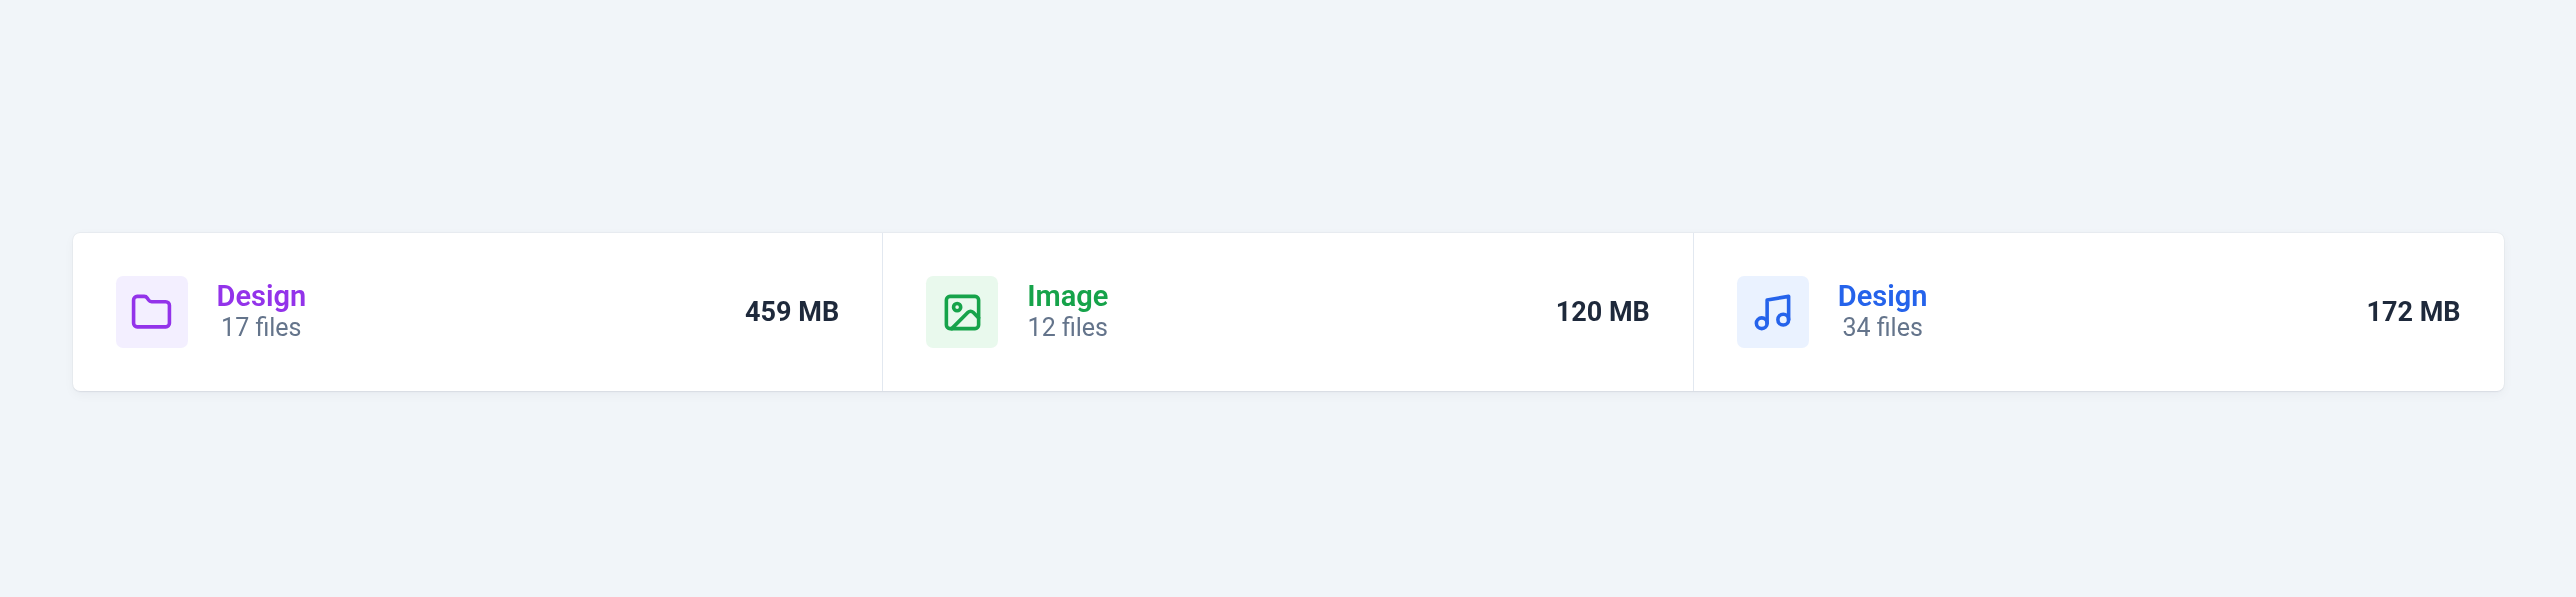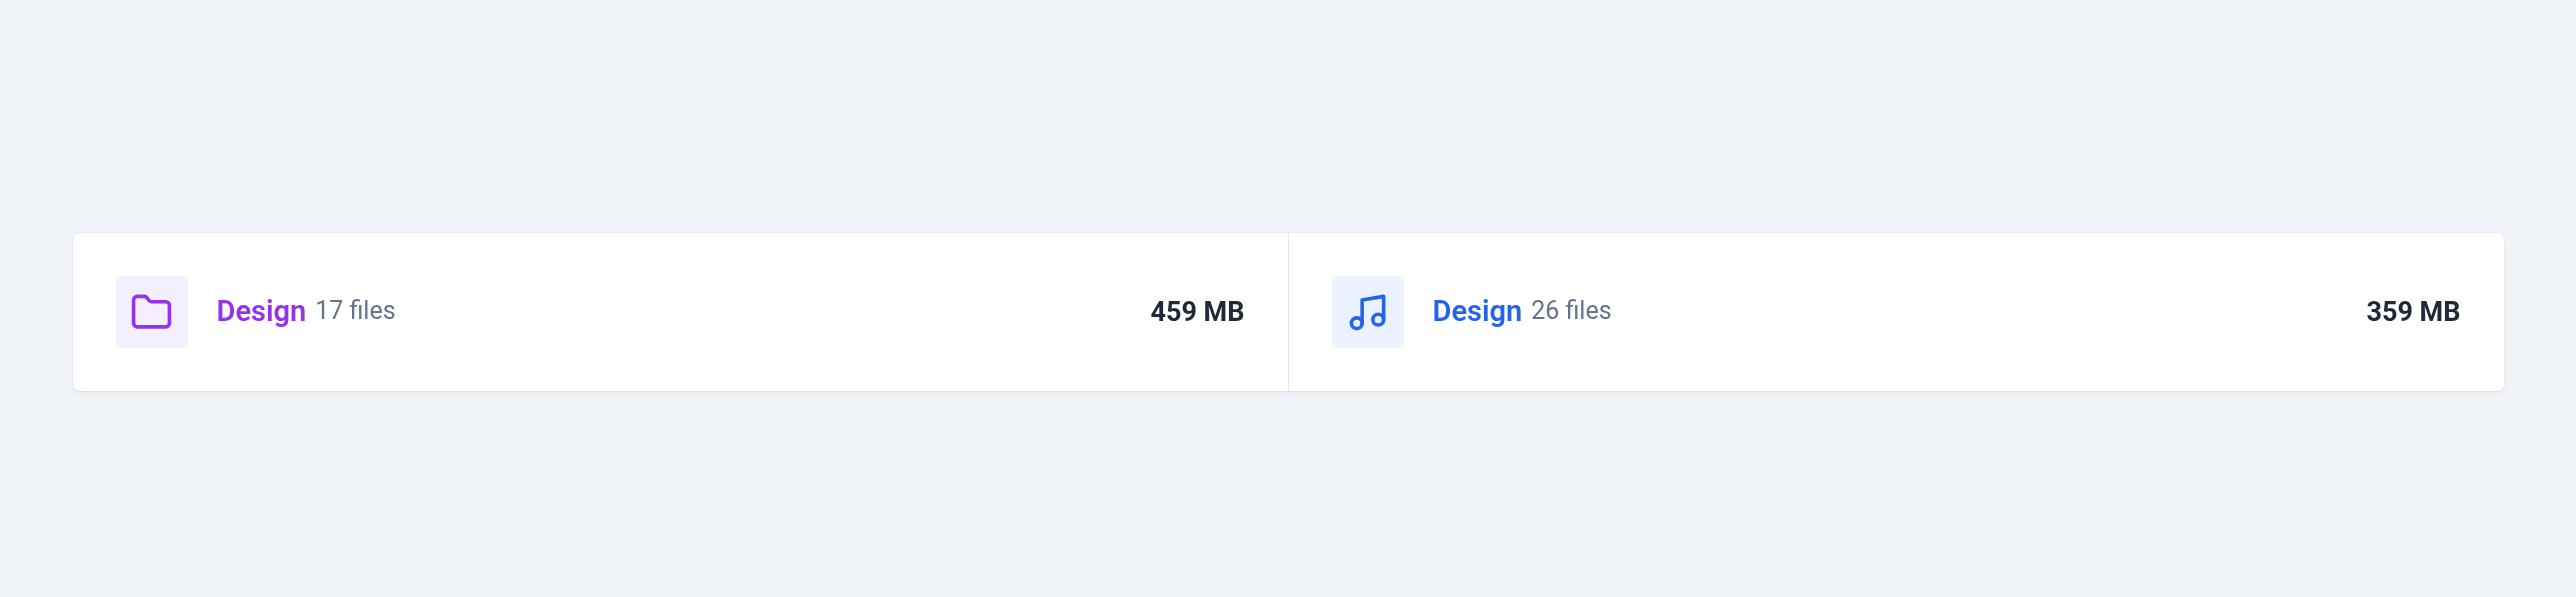--- a/index.html
+++ b/index.html
@@ -51,21 +51,21 @@
     border-radius:7.2px;
     display:flex;align-items:center;justify-content:center;
     flex-shrink:0;
   }
   .icon-tile svg{width:43px;height:43px;display:block;}
   .tile-purple{background:var(--purple-50);} .tile-purple svg{stroke:var(--purple-600);}
   .tile-green{background:var(--green-50);}   .tile-green svg{stroke:var(--green-600);}
   .tile-blue{background:var(--blue-50);}     .tile-blue svg{stroke:var(--blue-600);}
   .tile-orange{background:var(--orange-50);} .tile-orange svg{stroke:var(--orange-600);}
   .text-col{
-    display:flex;flex-direction:row;gap:9px;flex:0 0 auto;
+    display:flex;flex-direction:column;gap:1px;flex:0 0 auto;
   }
   .cat-name{
     font-size:29px;
     font-weight:600;
     line-height:1.1;
   }
   .cat-name.purple{color:var(--purple-600);}
   .cat-name.green{color:var(--green-600);}
   .cat-name.blue{color:var(--blue-600);}
   .cat-name.orange{color:var(--orange-600);}
@@ -95,32 +95,47 @@
       </svg>
     </div>
     <div class="text-col">
       <div class="cat-name purple">Design</div>
       <div class="cat-sub">17 files</div>
     </div>
     <div class="spacer"></div>
     <div class="cat-size">459 MB</div>
   </div>
 
+  <div class="category-card">
+    <div class="icon-tile tile-green">
+      <svg viewBox="0 0 24 24" fill="none" stroke-width="2" stroke-linecap="round" stroke-linejoin="round">
+        <rect width="18" height="18" x="3" y="3" rx="2" ry="2"></rect>
+        <circle cx="9" cy="9" r="2"></circle>
+        <path d="m21 15-3.086-3.086a2 2 0 0 0-2.828 0L6 21"></path>
+      </svg>
+    </div>
+    <div class="text-col">
+      <div class="cat-name green">Image</div>
+      <div class="cat-sub">12 files</div>
+    </div>
+    <div class="spacer"></div>
+    <div class="cat-size">120 MB</div>
+  </div>
 
   <div class="category-card">
     <div class="icon-tile tile-blue">
       <svg viewBox="0 0 24 24" fill="none" stroke-width="2" stroke-linecap="round" stroke-linejoin="round">
         <path d="M9 18V5l12-2v13"></path>
         <circle cx="6" cy="18" r="3"></circle>
         <circle cx="18" cy="16" r="3"></circle>
       </svg>
     </div>
     <div class="text-col">
       <div class="cat-name blue">Design</div>
-      <div class="cat-sub">26 files</div>
+      <div class="cat-sub">34 files</div>
     </div>
     <div class="spacer"></div>
-    <div class="cat-size">359 MB</div>
+    <div class="cat-size">172 MB</div>
   </div>
 
 
 </div>
 
 
 </body></html>

